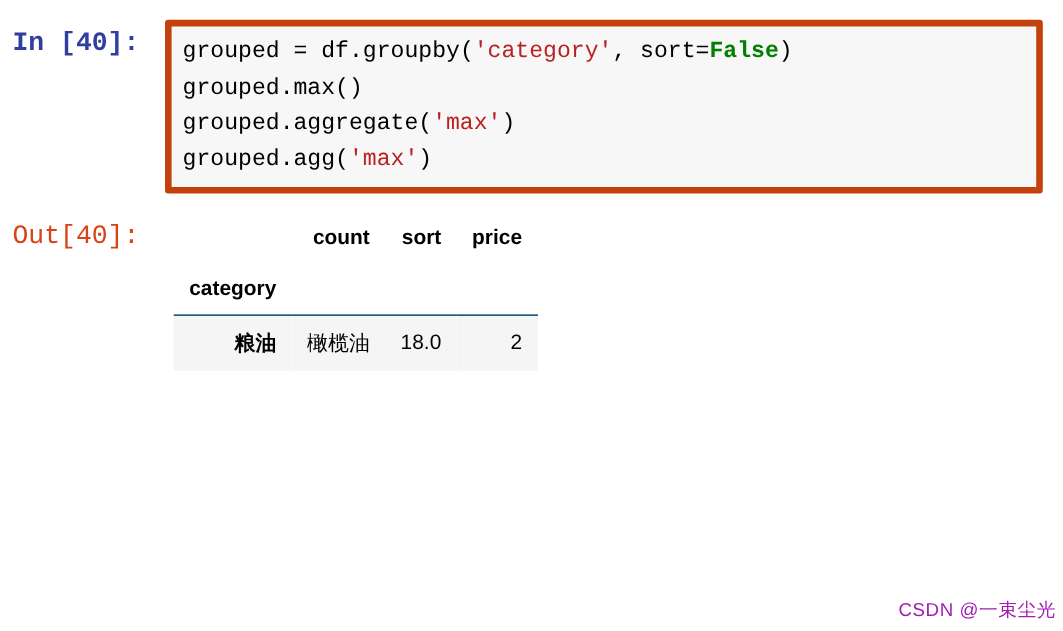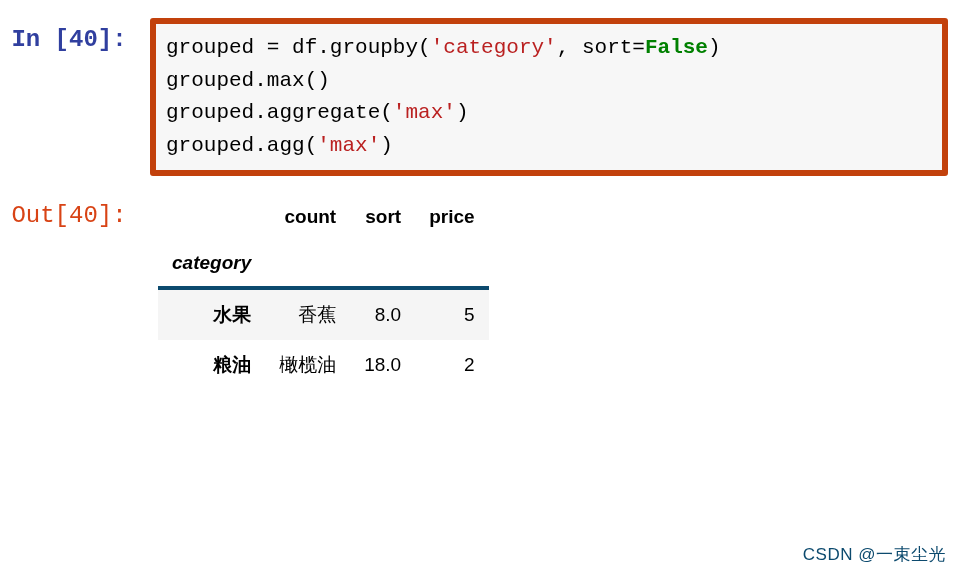--- a/index.html
+++ b/index.html
@@ -65,38 +65,37 @@
     table.dataframe th, table.dataframe td {
       padding: 12px 14px;
       text-align: right;
       border: none;
     }
     table.dataframe thead th {
       font-weight: bold;
       border-bottom: none;
     }
     table.dataframe thead tr:last-child th {
-      border-bottom: 4px solid #0c4a6e;
-      font-style: italic;
+      border-bottom: 1px solid #0c4a6e;
     }
     table.dataframe tbody th {
       font-weight: bold;
     }
     table.dataframe tbody tr:nth-child(odd) {
       background: #f5f5f5;
     }
     table.dataframe tbody tr:nth-child(even) {
       background: #ffffff;
     }
     .watermark {
       position: absolute;
-      right: 20px;
+      right: 6px;
       bottom: 8px;
       font-size: 17px;
-      color: #0c4a6e;
+      color: #a21caf;
       letter-spacing: 0.5px;
       font-family: sans-serif;
     }
   </style>
 </head>
 <body>
 
 <div class="cell-container">
   <div class="prompt-area">
     <span class="prompt-in">In [40]:</span>
@@ -122,26 +121,20 @@
         </tr>
         <tr>
           <th>category</th>
           <th></th>
           <th></th>
           <th></th>
         </tr>
       </thead>
       <tbody>
         <tr>
-          <th>水果</th>
-          <td>香蕉</td>
-          <td>8.0</td>
-          <td>5</td>
-        </tr>
-        <tr>
           <th>粮油</th>
           <td>橄榄油</td>
           <td>18.0</td>
           <td>2</td>
         </tr>
       </tbody>
     </table>
   </div>
 </div>
 

